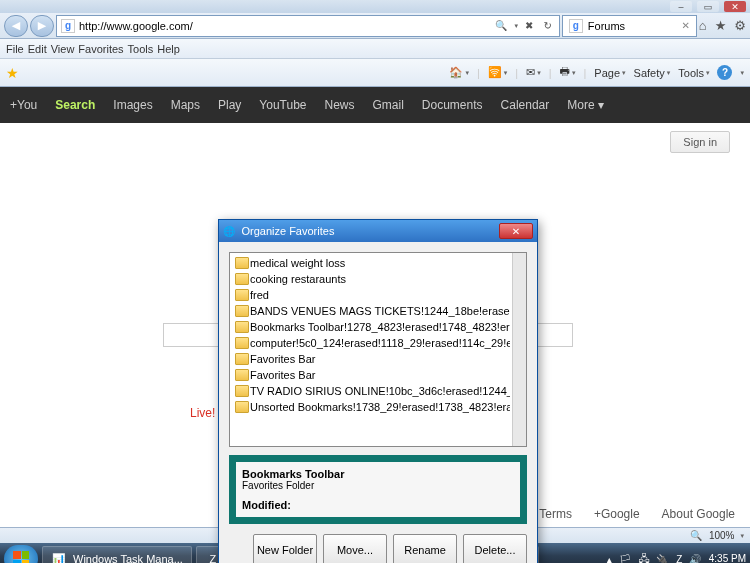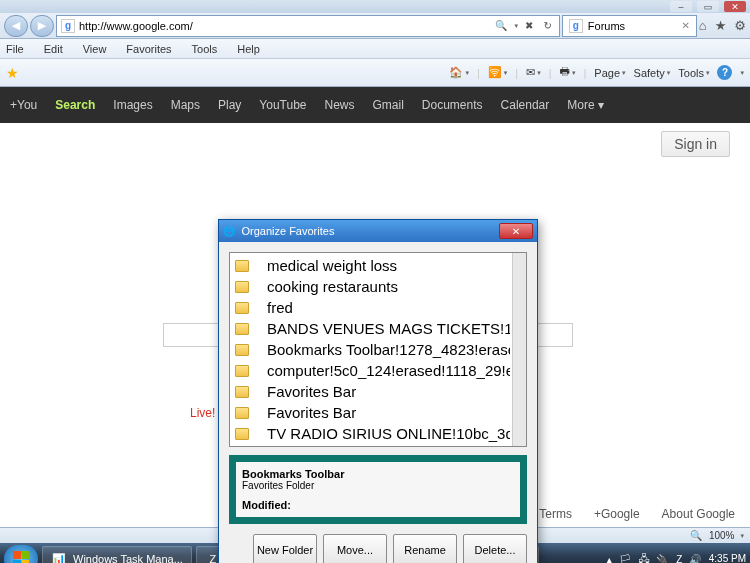--- a/index.html
+++ b/index.html
@@ -14,49 +14,49 @@
 .addrrow { height:26px; background: linear-gradient(#e8eff8,#d8e4f0); display:flex; align-items:center; padding:0 4px; gap:2px; border-bottom:1px solid #9eb3cc;}
 .navbtn { width:24px; height:22px; border-radius:11px; background:linear-gradient(#cfe0f2,#a8c2e0); border:1px solid #7c9cc0; display:flex; align-items:center; justify-content:center; font-size:11px; color:#fff;}
 .urlbox { flex:1; height:22px; background:#fff; border:1px solid #7c9cc0; display:flex; align-items:center; font-size:11px; padding:0 4px; gap:4px;}
 .gfavicon{width:14px;height:14px;display:inline-flex;align-items:center;justify-content:center;font-size:10px;font-weight:bold;color:#4285f4;border:1px solid #ccc;}
 .urlctrl{font-size:10px;color:#555;padding:0 3px;}
 .tab{height:22px;background:#fff;border:1px solid #7c9cc0;display:flex;align-items:center;gap:5px;padding:0 6px;font-size:11px;min-width:135px;}
 .tabx{margin-left:auto;font-size:10px;color:#888;}
 .righticons{margin-left:auto;display:flex;gap:8px;color:#555;font-size:13px;}
 
 
-.menubar{height:20px;background:linear-gradient(#f4f8fc,#e4ecf6);display:flex;align-items:center;gap:20px;padding:0 6px;font-size:11px;color:#333;border-bottom:1px solid #c0cddc;}
+.menubar{height:20px;background:linear-gradient(#f4f8fc,#e4ecf6);display:flex;align-items:center;gap:4px;padding:0 6px;font-size:11px;color:#333;border-bottom:1px solid #c0cddc;}
 
 
 .cmdbar{height:28px;background:linear-gradient(#f4f8fc,#e2ebf5);display:flex;align-items:center;padding:0 6px;border-bottom:1px solid #9eb3cc;}
 .favstar{color:#f7b500;font-size:14px;}
 .cmdright{margin-left:auto;display:flex;align-items:center;gap:8px;font-size:11px;color:#333;}
 .cmdbtn{display:flex;align-items:center;gap:2px;}
 .drop{font-size:7px;color:#666;}
 
 
 .gbar{height:36px;background:#2d2d2d;display:flex;align-items:center;padding:0 10px;gap:18px;font-size:12px;color:#ccc;}
 .gbar .active{color:#bef264;font-weight:bold;}
 
 
 .content{position:relative;height:404px;background:#fff;}
-.signin{position:absolute;right:20px;top:8px;border:1px solid #ccc;background:linear-gradient(#f8f8f8,#ececec);padding:4px 12px;font-size:14px;color:#555;border-radius:2px;}
+.signin{position:absolute;right:20px;top:8px;border:1px solid #ccc;background:linear-gradient(#f8f8f8,#ececec);padding:4px 12px;font-size:11px;color:#555;border-radius:2px;}
 .searchbox{position:absolute;left:163px;top:200px;width:410px;height:24px;border:1px solid #ccc;}
 .livew{position:absolute;left:190px;top:283px;font-size:12px;color:#d93025;}
 .footer{position:absolute;bottom:0;right:15px;height:26px;display:flex;align-items:center;gap:22px;font-size:12px;color:#555;}
 
 
 .dialog{position:absolute;left:218px;top:96px;width:320px;background:#f0f0f0;border:1px solid #0a4f9e;box-shadow:2px 3px 10px rgba(0,0,0,0.4);}
 .dlg-title{height:22px;background:linear-gradient(#4f9ee8,#2e72c4);display:flex;align-items:center;padding:0 4px;gap:6px;font-size:11px;color:#fff;}
 .dlg-close{margin-left:auto;width:34px;height:16px;background:linear-gradient(#e88,#c33);border:1px solid #a22;border-radius:2px;display:flex;align-items:center;justify-content:center;color:#fff;font-size:10px;}
 .dlg-body{padding:10px;}
 .listbox{height:195px;background:#fff;border:1px solid #888;overflow:hidden;position:relative;}
 .listinner{position:absolute;inset:0 14px 0 0;overflow:hidden;padding:2px;}
 .scrollbar{position:absolute;right:0;top:0;bottom:0;width:14px;background:#e8e8e8;border-left:1px solid #ccc;}
-.listbox .item{display:flex;align-items:center;gap:18px;font-size:15px;padding:2px 3px;white-space:nowrap;overflow:hidden;text-overflow:ellipsis;}
+.listbox .item{display:flex;align-items:center;gap:1px;font-size:11px;padding:2px 3px;white-space:nowrap;overflow:hidden;text-overflow:ellipsis;}
 .foldericon{width:14px;height:12px;background:linear-gradient(#ffe28a,#f0c24b);border:1px solid #cda330;border-radius:1px;flex-shrink:0;}
 .detailbox{border:7px solid #0f766e;background:#f6f6f6;margin-top:8px;padding:6px;font-size:10px;}
 .detailbox .t{font-weight:bold;font-size:11px;}
 .btnrow{display:flex;justify-content:flex-end;gap:6px;margin-top:10px;}
 .btn{min-width:64px;height:32px;font-size:11px;background:linear-gradient(#fdfdfd,#e5e5e5);border:1px solid #8a8a8a;border-radius:2px;}
 .btnrow2{display:flex;justify-content:flex-end;margin-top:14px;}
 
 
 .status{height:16px;background:linear-gradient(#e8eff8,#d8e4f0);border-top:1px solid #9eb3cc;display:flex;justify-content:flex-end;align-items:center;padding:0 6px;font-size:10px;gap:6px;color:#333;}
 

